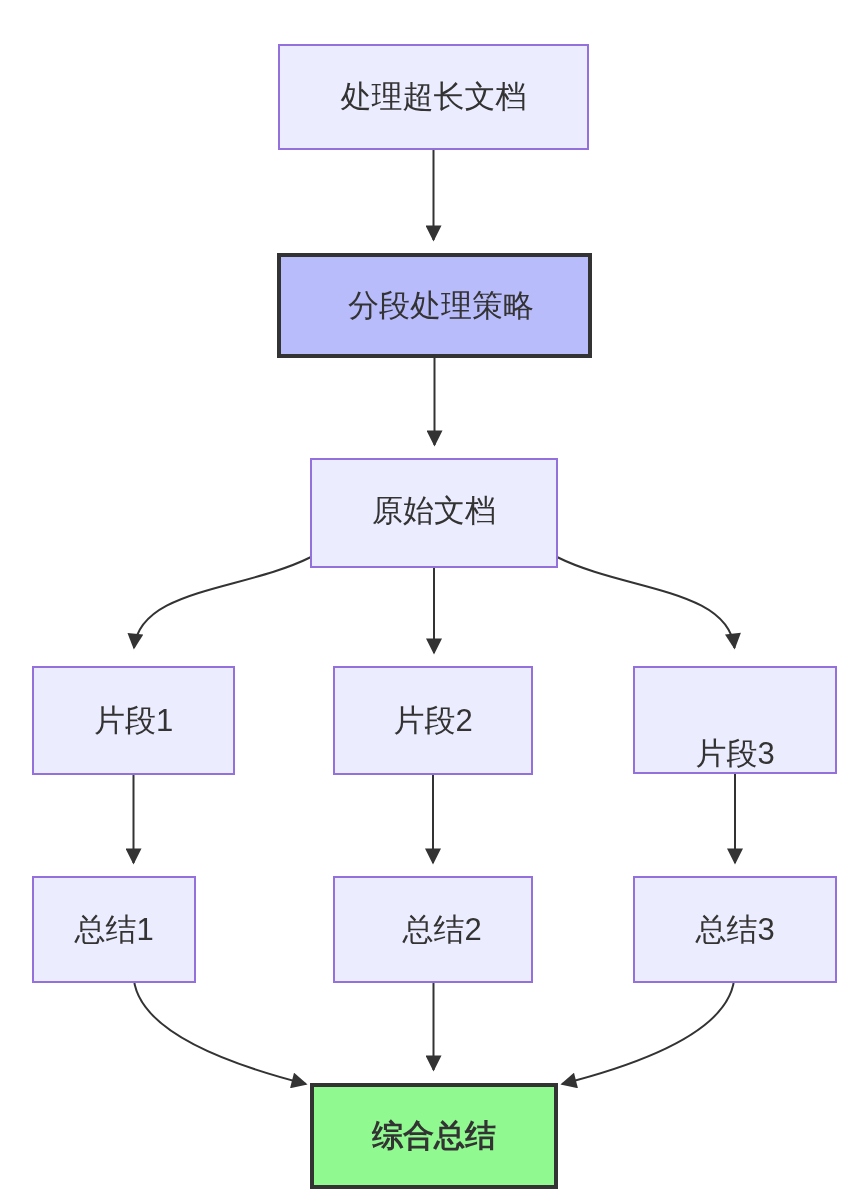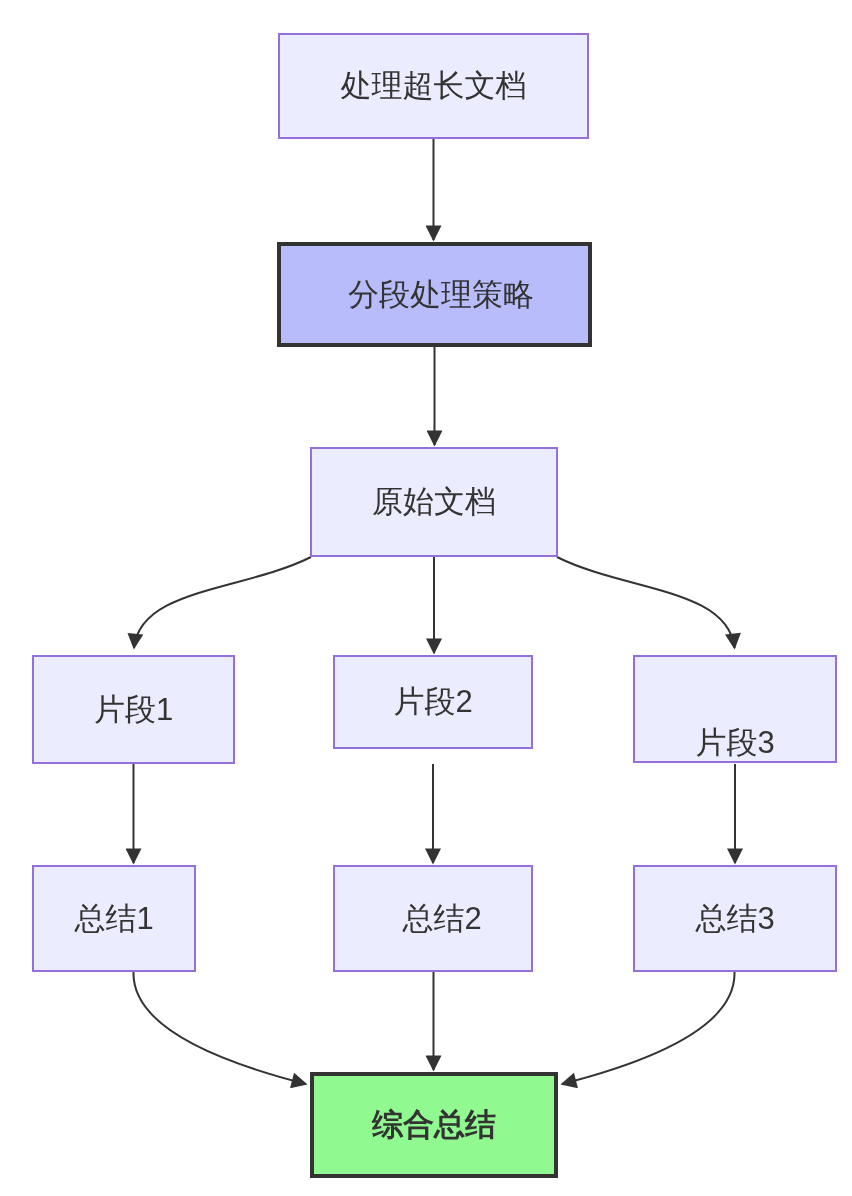--- a/index.html
+++ b/index.html
@@ -47,20 +47,21 @@
     display: flex;
     align-items: center;
     justify-content: center;
     background: var(--node-fill);
     border: 2px solid var(--node-border);
     color: var(--text-color);
     font-size: 31px;
     line-height: 1.2;
     text-align: center;
     white-space: nowrap;
+    margin-top: 11px;
   }
   .node--strategy {
     background: var(--strategy-fill);
     border: 4px solid var(--emphasis-border);
   }
   .node--final {
     background: var(--final-fill);
     border: 4px solid var(--emphasis-border);
     font-weight: bold;
   }
@@ -90,29 +91,29 @@
   </svg>
 
   <div class="node" style="left:278px; top:33px; width:311px; height:106px;">
     <span>处理超长文档</span>
   </div>
 
   <div class="node node--strategy" style="left:277px; top:242px; width:315px; height:105px;padding-left:13px;">
     <span>分段处理策略</span>
   </div>
 
-  <div class="node" style="left:310px; top:447px; width:248px; height:110px;">
+  <div class="node" style="left:310px; top:447px; width:248px; height:110px;font-family:Liberation Mono, monospace;">
     <span>原始文档</span>
   </div>
 
   <div class="node" style="left:32px; top:655px; width:203px; height:109px;">
     <span>片段1</span>
   </div>
 
-  <div class="node" style="left:333px; top:655px; width:200px; height:94px;">
+  <div class="node" style="left:333px; top:655px; width:200px; height:109px;">
     <span>片段2</span>
   </div>
 
   <div class="node" style="left:633px; top:655px; width:204px; height:108px;align-items:flex-end;">
     <span>片段3</span>
   </div>
 
   <div class="node" style="left:32px; top:865px; width:164px; height:107px;">
     <span>总结1</span>
   </div>

